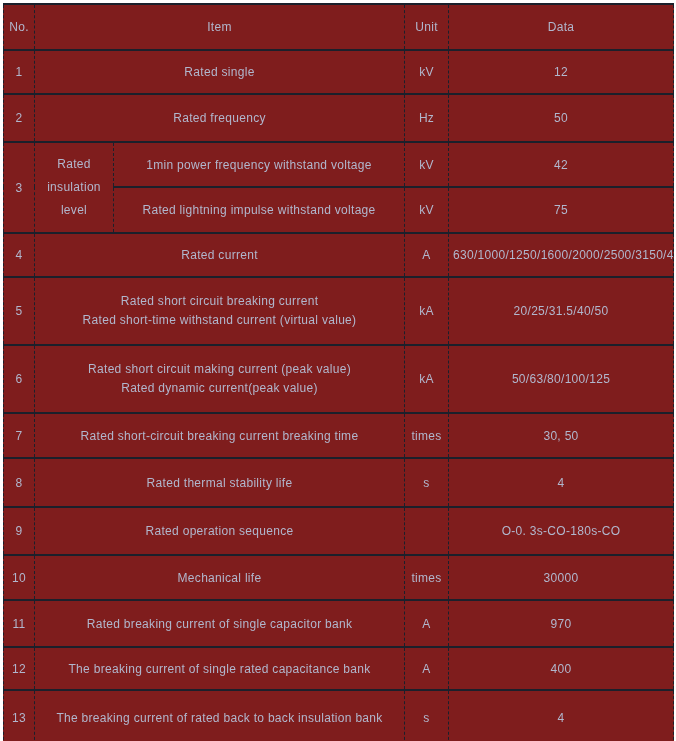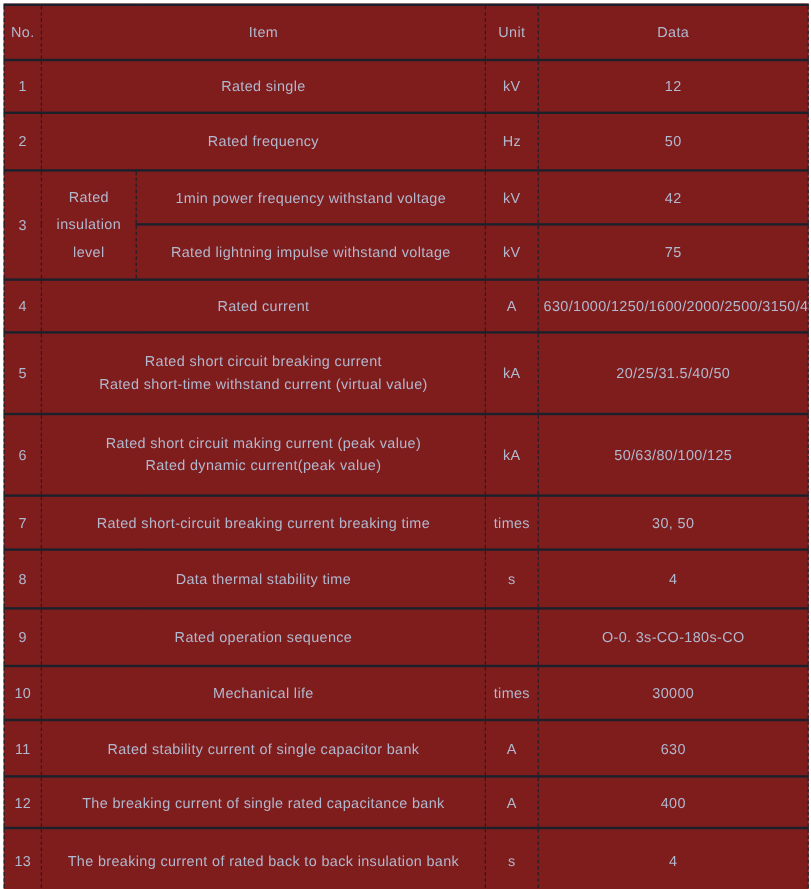--- a/index.html
+++ b/index.html
@@ -127,44 +127,44 @@
 
       <tr style="height:45px">
         <td>7</td>
         <td colspan="2">Rated short-circuit breaking current breaking time</td>
         <td>times</td>
         <td>30, 50</td>
       </tr>
 
       <tr style="height:49px">
         <td>8</td>
-        <td colspan="2">Data thermal stability time</td>
+        <td colspan="2">Rated thermal stability life</td>
         <td>s</td>
         <td>4</td>
       </tr>
 
       <tr style="height:48px">
         <td>9</td>
         <td colspan="2">Rated operation sequence</td>
         <td></td>
         <td class="nowrap">O-0. 3s-CO-180s-CO</td>
       </tr>
 
       <tr style="height:45px">
         <td>10</td>
         <td colspan="2">Mechanical life</td>
         <td>times</td>
         <td>30000</td>
       </tr>
 
       <tr style="height:47px">
         <td>11</td>
-        <td colspan="2">Rated stability current of single capacitor bank</td>
+        <td colspan="2">Rated breaking current of single capacitor bank</td>
         <td>A</td>
-        <td>630</td>
+        <td>970</td>
       </tr>
 
       <tr style="height:43px">
         <td>12</td>
         <td colspan="2">The breaking current of single rated capacitance bank</td>
         <td>A</td>
         <td>400</td>
       </tr>
 
       <tr style="height:56px">

